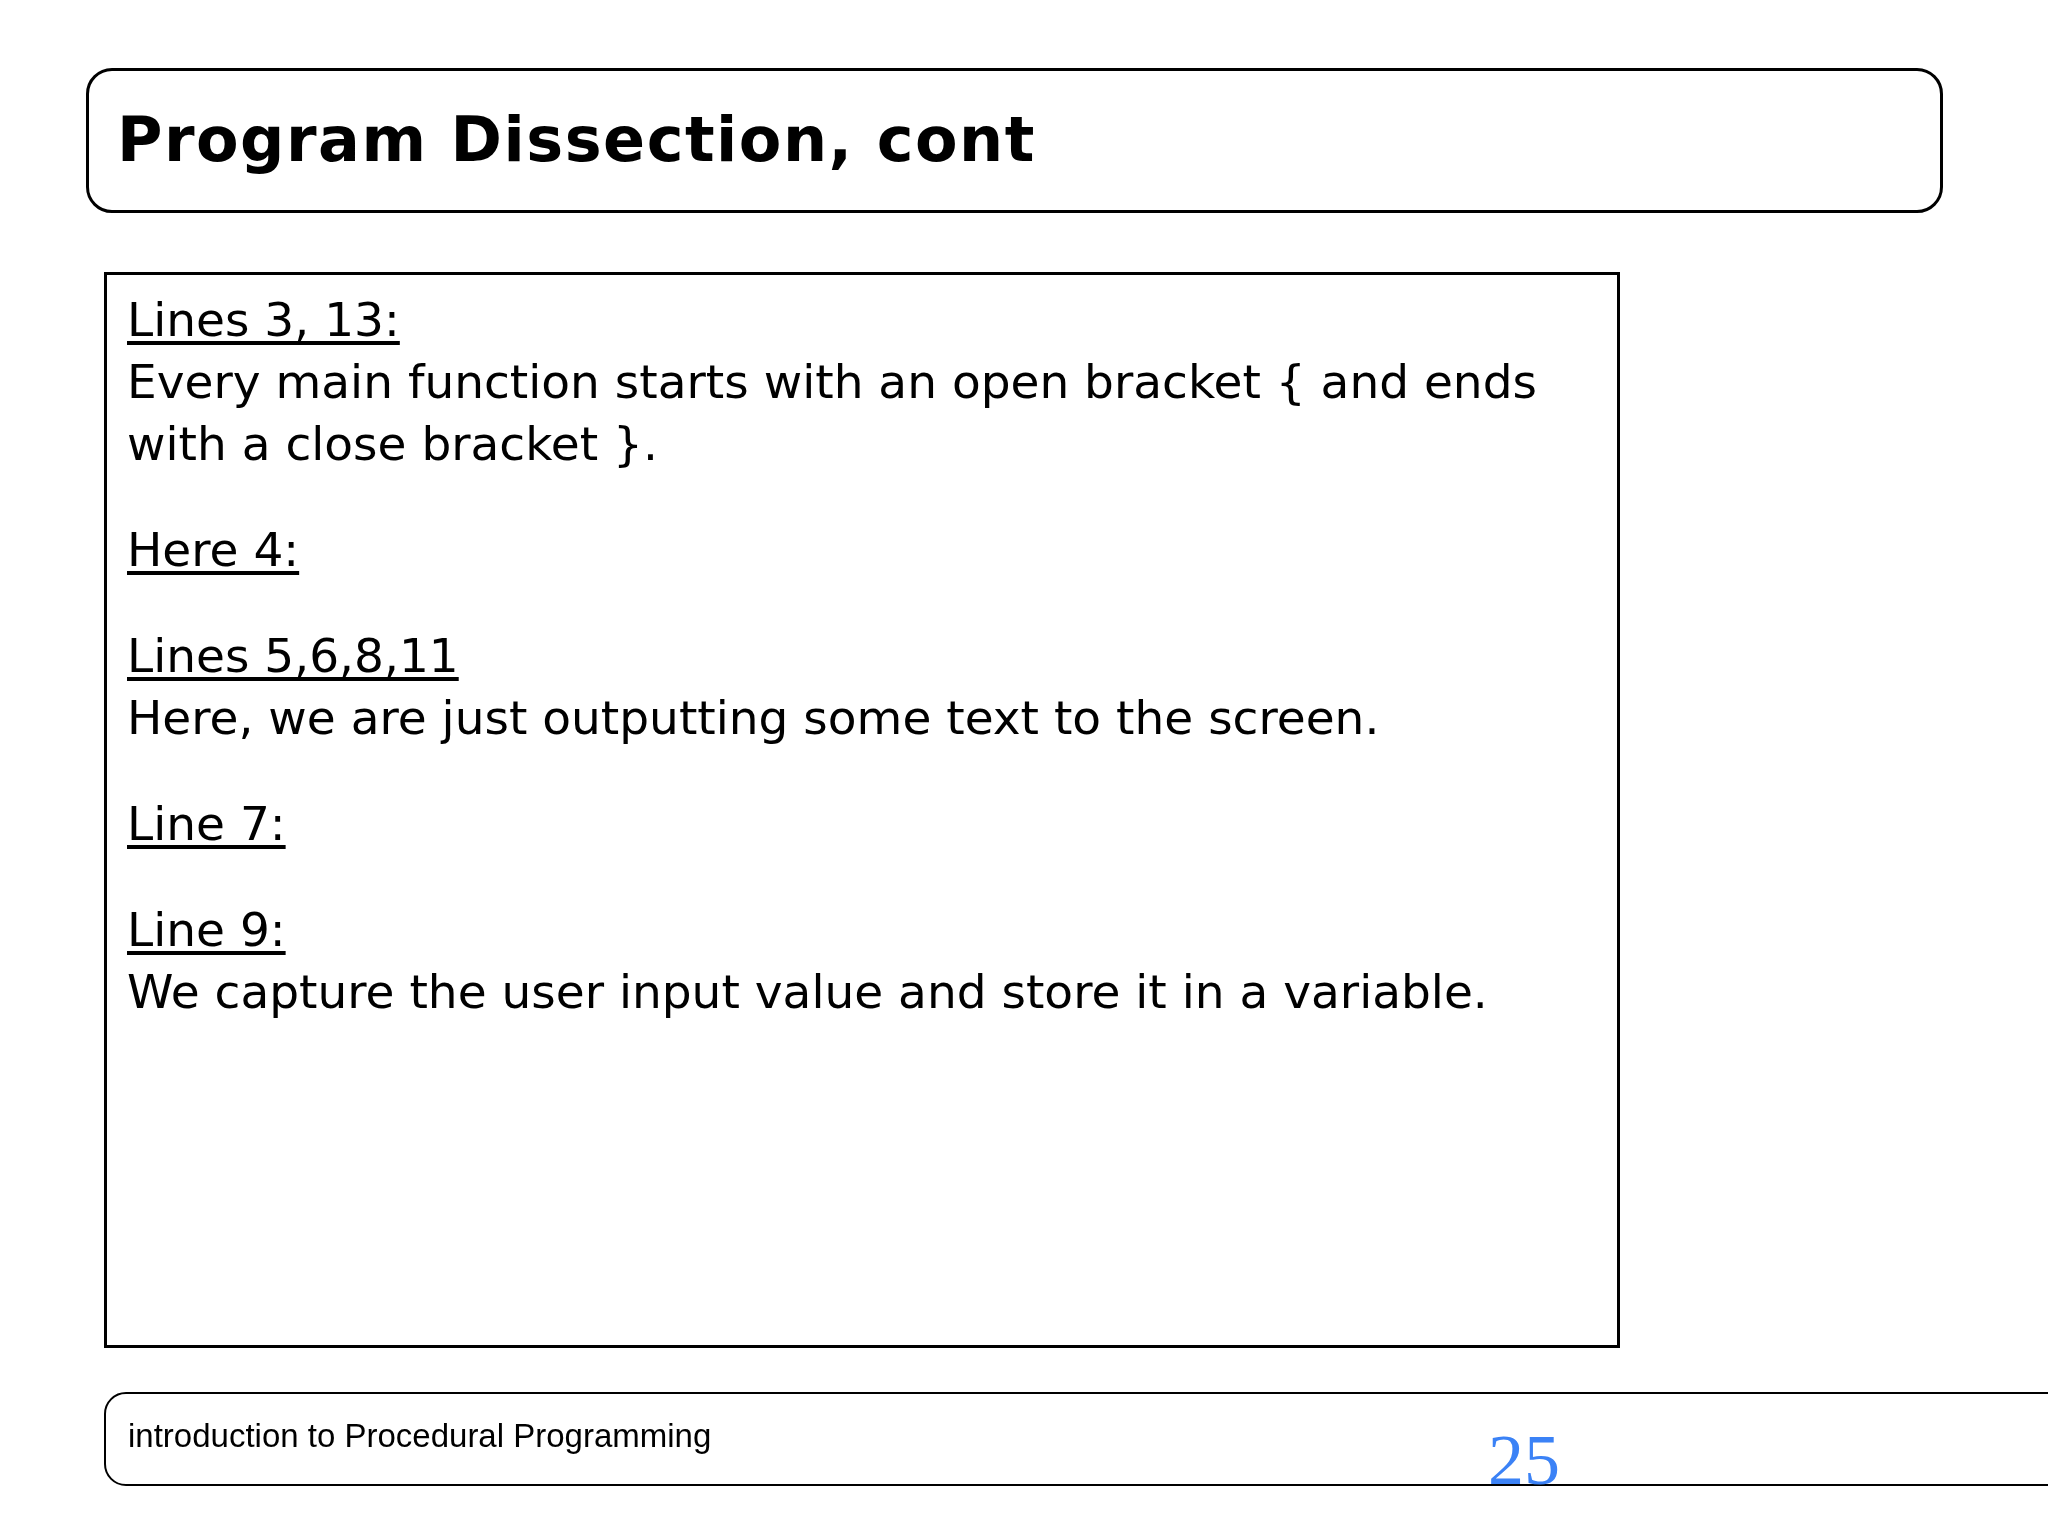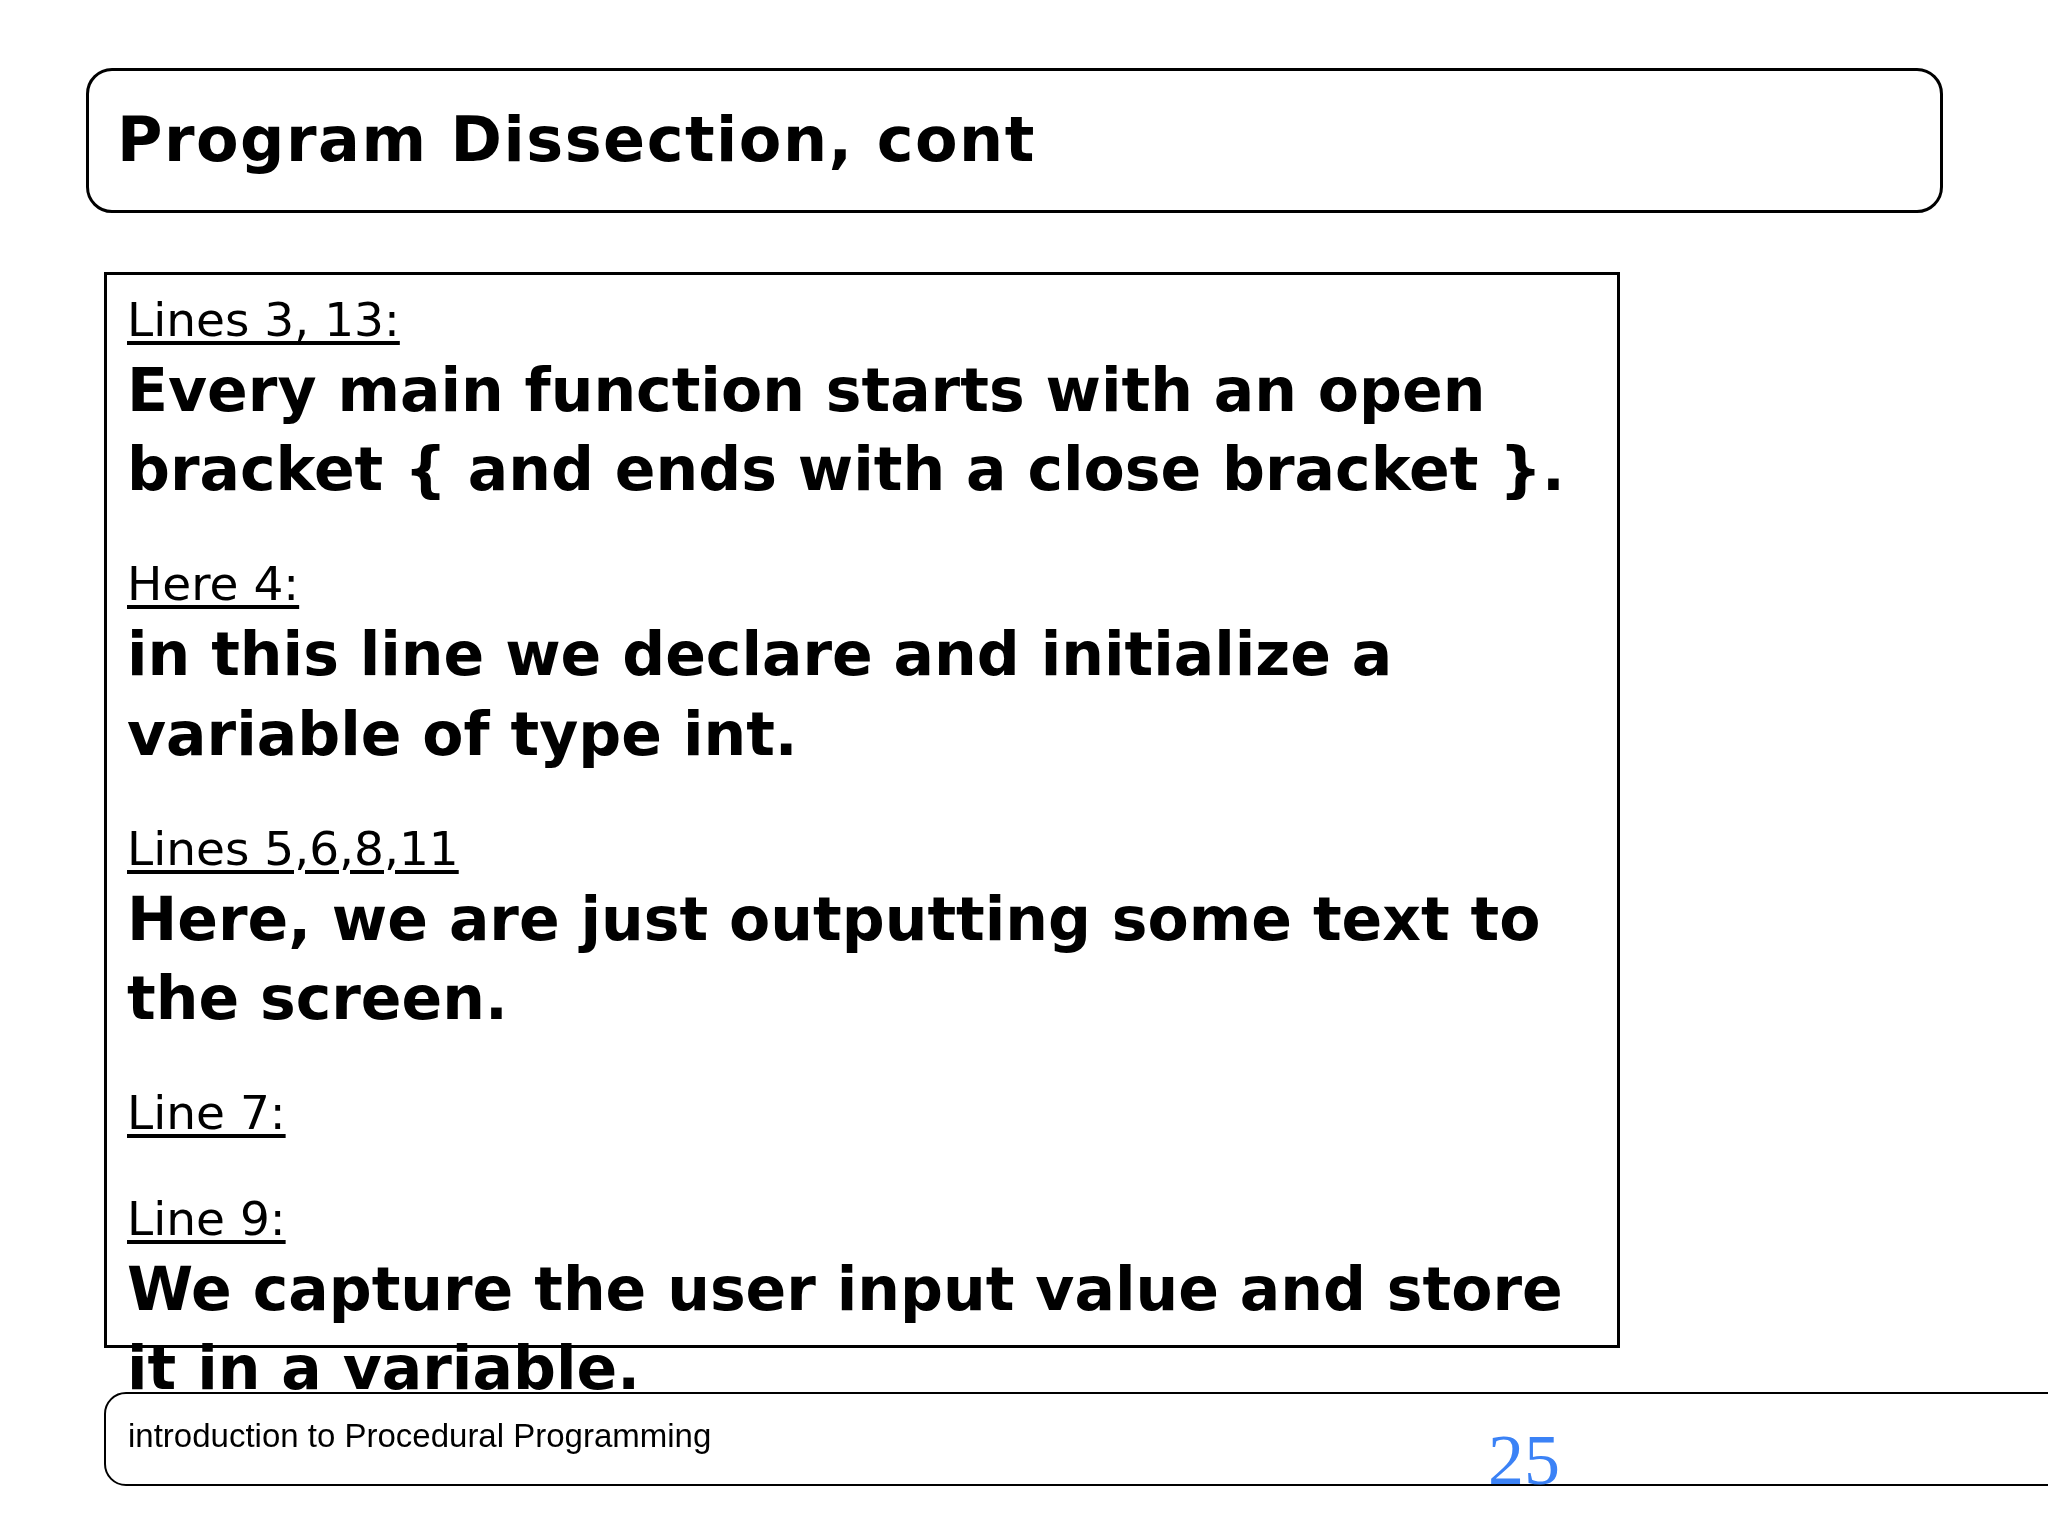--- a/index.html
+++ b/index.html
@@ -81,24 +81,23 @@
     font-family: "DejaVu Sans", sans-serif;
     font-size: 47px;
     line-height: 1.32;
     text-decoration: underline;
     text-decoration-thickness: 4px;
     text-underline-offset: 5px;
     white-space: nowrap;
   }
   .para-body {
     font-family: "DejaVu Sans", sans-serif;
-    font-size: 60px;
+    font-size: 47px;
     line-height: 1.32;
     max-width: 1800px;
-    font-weight: bold;
   }
 
   
   .footer-box {
     position: absolute;
     left: 104px;
     top: 1392px;
     width: 1966px;
     height: 94px;
     border: 2px solid #000000;
@@ -140,21 +139,20 @@
   <div class="content-box">
     <div class="content-inner">
 
       <div class="para">
         <div><span class="para-heading">Lines 3, 13:</span></div>
         <div class="para-body">Every main function starts with an open bracket { and ends with a close bracket }.</div>
       </div>
 
       <div class="para">
         <div><span class="para-heading">Here 4:</span></div>
-        <div class="para-body">in this line we declare and initialize a variable of type int.</div>
       </div>
 
       <div class="para">
         <div><span class="para-heading">Lines 5,6,8,11</span></div>
         <div class="para-body">Here, we are just outputting some text to the screen.</div>
       </div>
 
       <div class="para">
         <div><span class="para-heading">Line 7:</span></div>
       </div>

